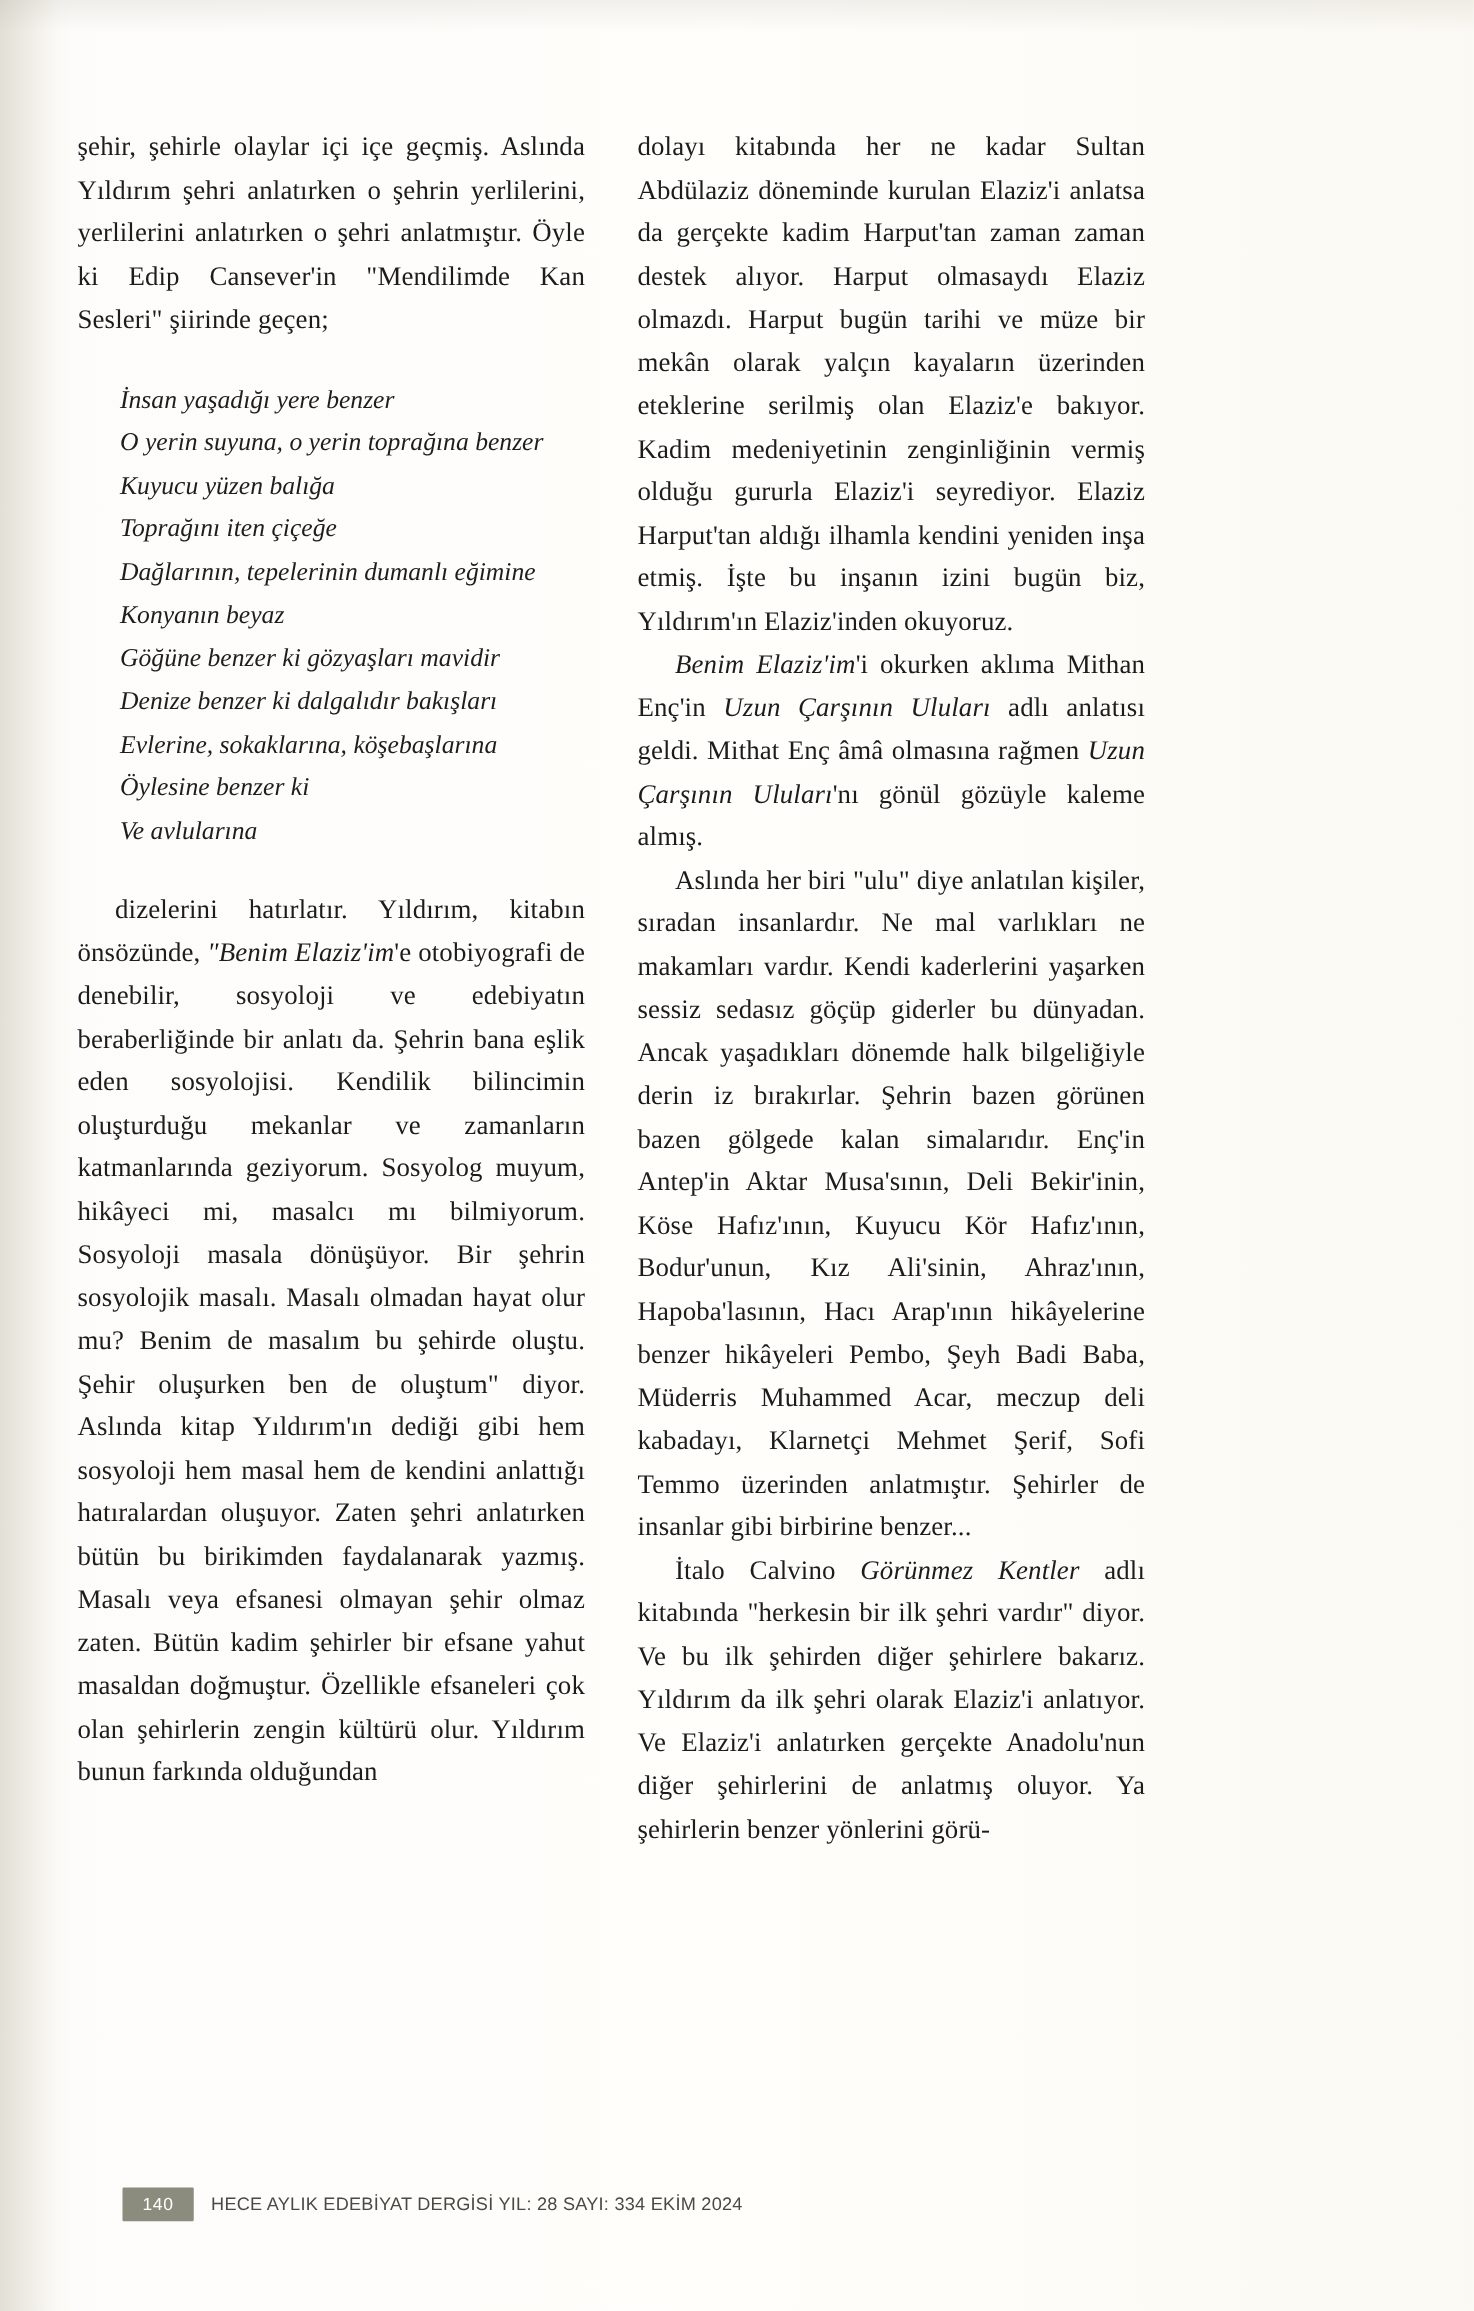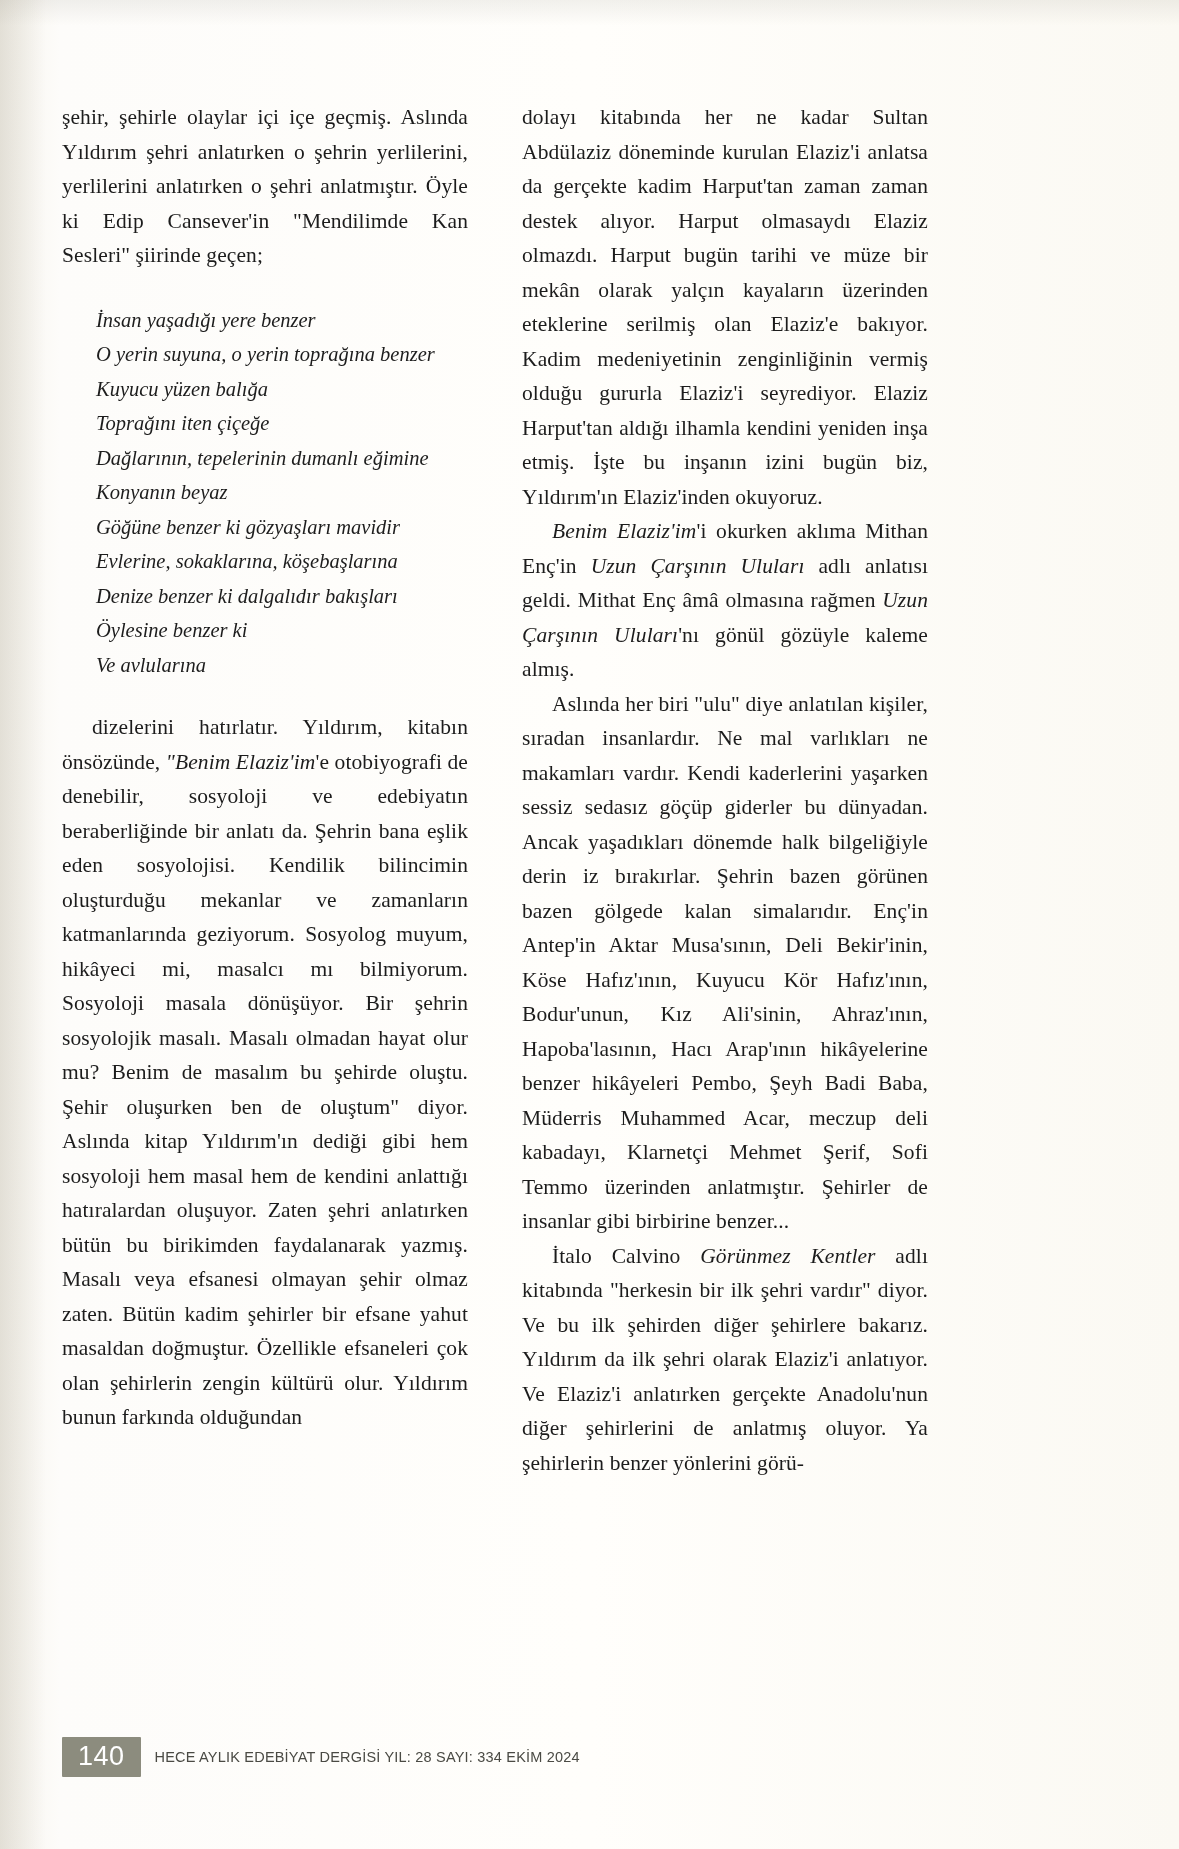--- a/index.html
+++ b/index.html
@@ -24,21 +24,21 @@
   }
   .page-inner {
     position: absolute;
     left: 62px;
     top: 100px;
     width: 1055px;
     height: 1560px;
   }
   .columns {
     display: flex;
-    gap: 54px;
+    gap: 42px;
     width: 100%;
     font-family: Liberation Serif, serif;
   }
   .col {
     width: 406px;
     flex: 0 0 406px;
   }
   p {
     margin: 0;
     font-size: 21.5px;
@@ -73,25 +73,26 @@
     left: 62px;
     bottom: 72px;
     display: flex;
     align-items: center;
     gap: 14px;
   }
   .folio {
     background: #8c8c7e;
     color: #ffffff;
     font-family: "Liberation Sans", sans-serif;
-    font-size: 27px;
+    font-size: 14px;
     letter-spacing: 0.5px;
     padding: 6px 16px 7px 16px;
     line-height: 1;
     border-radius: 1px;
+    margin-left: 36px;
   }
   .footer-text {
     font-family: Liberation Sans, sans-serif;
     font-size: 14.5px;
     letter-spacing: 0.2px;
     color: #4a4a44;
     text-transform: uppercase;
   }
   .edge-shadow {
     position: absolute;
@@ -122,22 +123,22 @@
         <p class="first">şehir, şehirle olaylar içi içe geçmiş. Aslında Yıldırım şehri anlatırken o şehrin yerlilerini, yerlilerini anlatırken o şehri anlatmıştır. Öyle ki Edip Cansever'in "Mendilimde Kan Sesleri" şiirinde geçen;</p>
 
         <div class="poem">
           <div>İnsan yaşadığı yere benzer</div>
           <div>O yerin suyuna, o yerin toprağına benzer</div>
           <div>Kuyucu yüzen balığa</div>
           <div>Toprağını iten çiçeğe</div>
           <div>Dağlarının, tepelerinin dumanlı eğimine</div>
           <div>Konyanın beyaz</div>
           <div>Göğüne benzer ki gözyaşları mavidir</div>
+          <div>Denize benzer ki dalgalıdır bakışları</div>
           <div>Evlerine, sokaklarına, köşebaşlarına</div>
-          <div>Denize benzer ki dalgalıdır bakışları</div>
           <div>Öylesine benzer ki</div>
           <div>Ve avlularına</div>
         </div>
 
         <p class="indent"><span>dizelerini hatırlatır. Yıldırım, kitabın önsözünde, </span><span class="it">"Benim Elaziz'im</span><span>'e otobiyografi de denebilir, sosyoloji ve edebiyatın beraberliğinde bir anlatı da. Şehrin bana eşlik eden sosyolojisi. Kendilik bilincimin oluşturduğu mekanlar ve zamanların katmanlarında geziyorum. Sosyolog muyum, hikâyeci mi, masalcı mı bilmiyorum. Sosyoloji masala dönüşüyor. Bir şehrin sosyolojik masalı. Masalı olmadan hayat olur mu? Benim de masalım bu şehirde oluştu. Şehir oluşurken ben de oluştum" diyor. Aslında kitap Yıldırım'ın dediği gibi hem sosyoloji hem masal hem de kendini anlattığı hatıralardan oluşuyor. Zaten şehri anlatırken bütün bu birikimden faydalanarak yazmış. Masalı veya efsanesi olmayan şehir olmaz zaten. Bütün kadim şehirler bir efsane yahut masaldan doğmuştur. Özellikle efsaneleri çok olan şehirlerin zengin kültürü olur. Yıldırım bunun farkında olduğundan</span></p>
       </div>
 
       <div class="col">
         <p class="first">dolayı kitabında her ne kadar Sultan Abdülaziz döneminde kurulan Elaziz'i anlatsa da gerçekte kadim Harput'tan zaman zaman destek alıyor. Harput olmasaydı Elaziz olmazdı. Harput bugün tarihi ve müze bir mekân olarak yalçın kayaların üzerinden eteklerine serilmiş olan Elaziz'e bakıyor. Kadim medeniyetinin zenginliğinin vermiş olduğu gururla Elaziz'i seyrediyor. Elaziz Harput'tan aldığı ilhamla kendini yeniden inşa etmiş. İşte bu inşanın izini bugün biz, Yıldırım'ın Elaziz'inden okuyoruz.</p>
 

